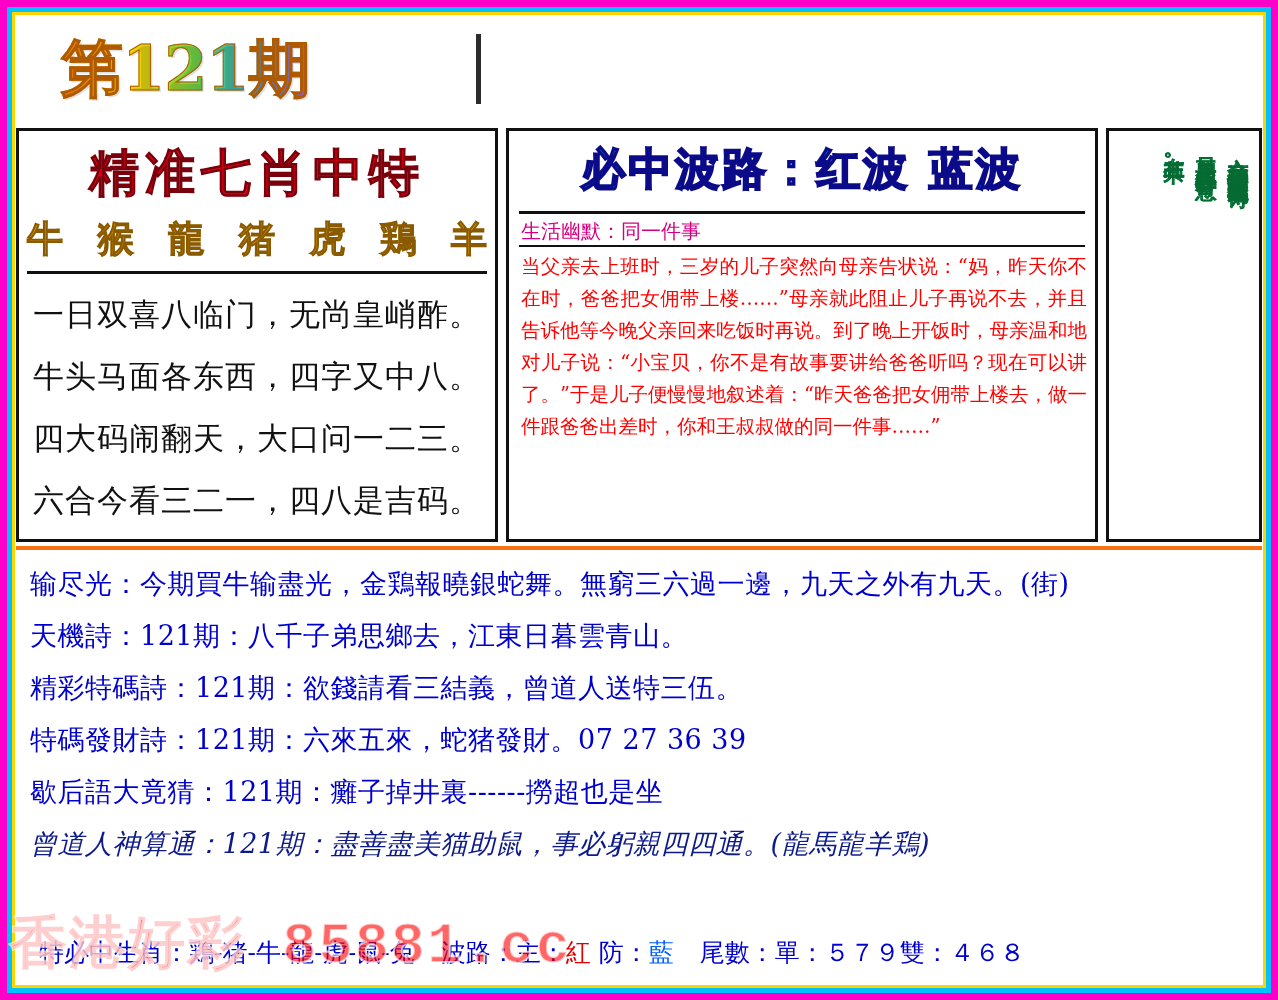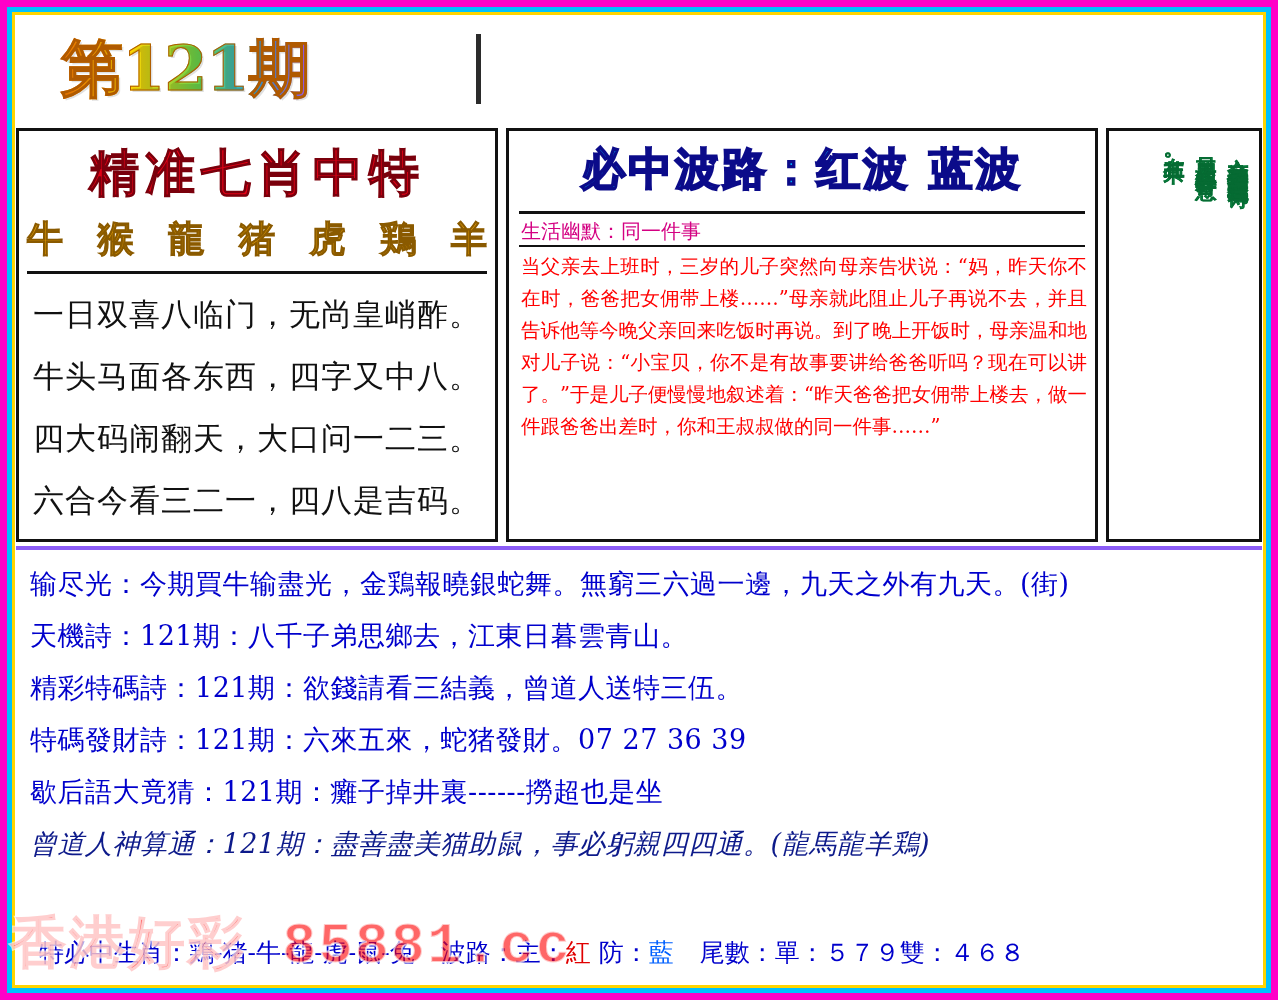--- a/index.html
+++ b/index.html
@@ -227,21 +227,21 @@
     white-space: nowrap;
     margin-left: 2px;
   }
 
   
   .list-section {
     position: absolute;
     left: 16px; top: 546px;
     width: 1246px; height: 380px;
     box-sizing: border-box;
-    border-top: 4px solid #8b5cf6;
+    border-top: 4px solid #f97316;
     padding-top: 8px;
   }
   .list-row {
     height: 52px;
     line-height: 52px;
     font-family: "DejaVu Serif", serif;
     font-size: 27px;
     color: #0000cc;
     white-space: nowrap;
     padding-left: 14px;

